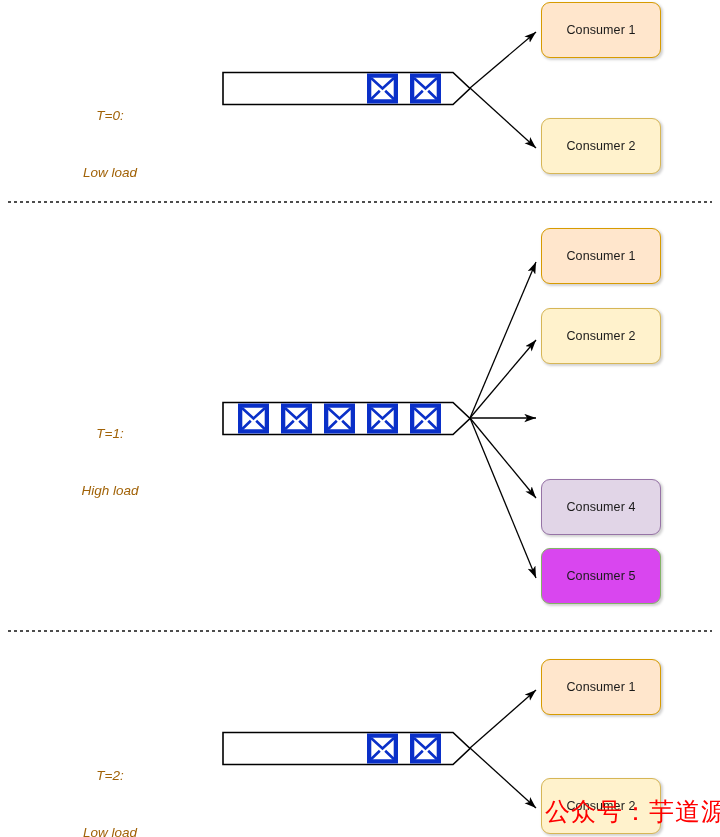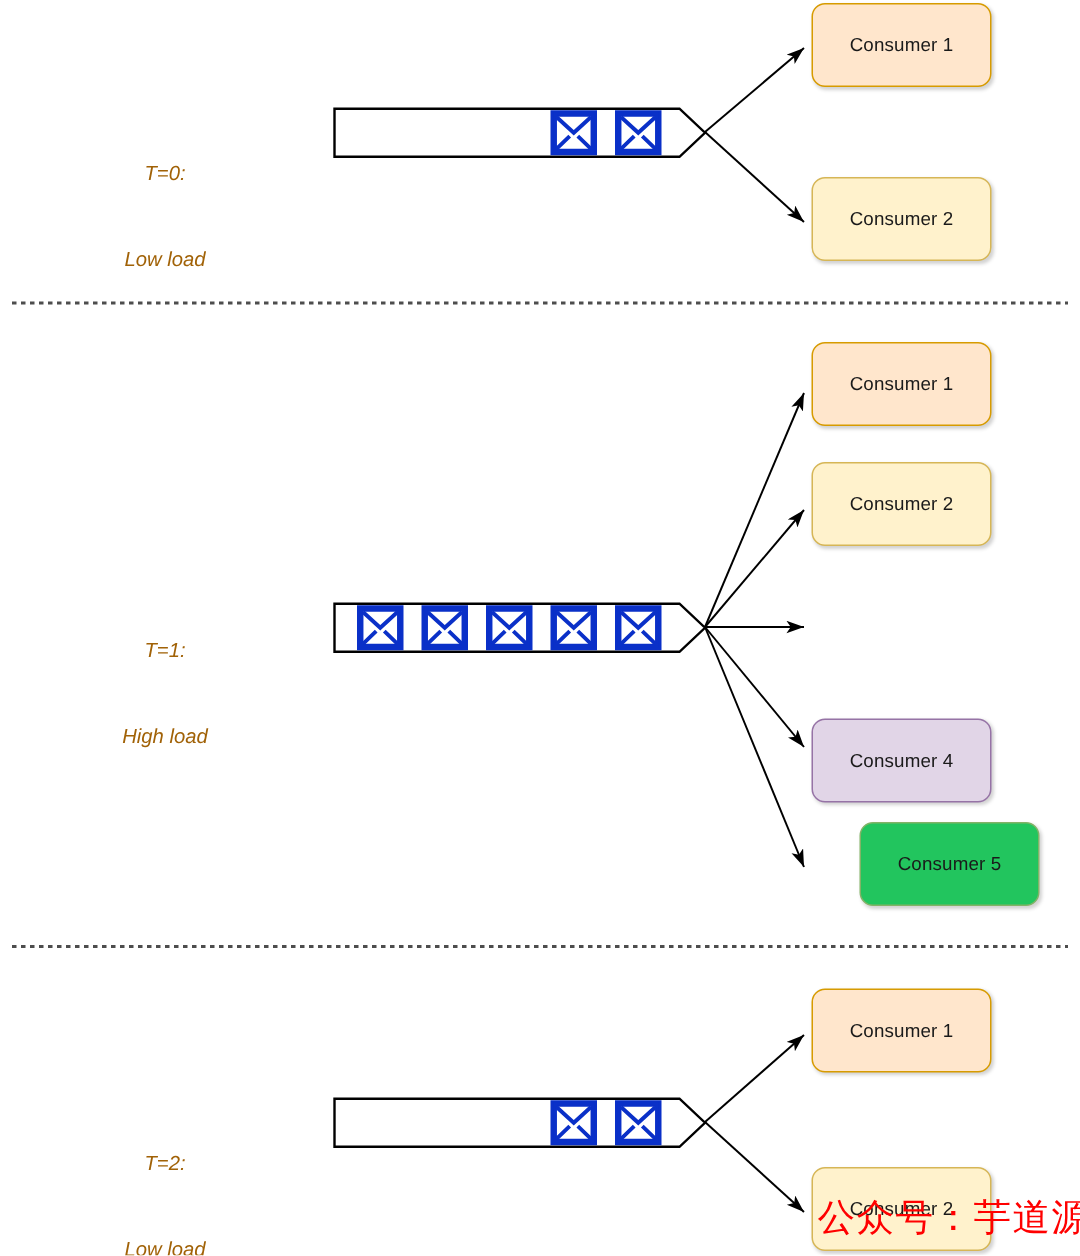--- a/index.html
+++ b/index.html
@@ -193,21 +193,21 @@
 
   <div class="consumer-box" style="left:541px; top:228px; background:#ffe6cc; border-color:#d79b00;">
     <span>Consumer 1</span>
   </div>
   <div class="consumer-box" style="left:541px; top:308px; background:#fff2cc; border-color:#d6b656;">
     <span>Consumer 2</span>
   </div>
   <div class="consumer-box" style="left:541px; top:468px; background:#e1d5e7; border-color:#9673a6;margin-top:11px;">
     <span>Consumer 4</span>
   </div>
-  <div class="consumer-box" style="left:541px; top:548px; background:#22c55e; border-color:#82b366;margin-left:32px;">
+  <div class="consumer-box" style="left:541px; top:548px; background:#d946ef; border-color:#82b366;">
     <span>Consumer 5</span>
   </div>
 
   <div class="stage-label" style="left:50px; top:728px; width:120px;">
     <span class="l1">T=2:</span>
     <span class="l2">Low load</span>
   </div>
 
   <div class="queue" style="left:222px; top:731px; width:250px;">
     <svg width="250" height="35" viewBox="0 0 250 35" xmlns="http://www.w3.org/2000/svg">

